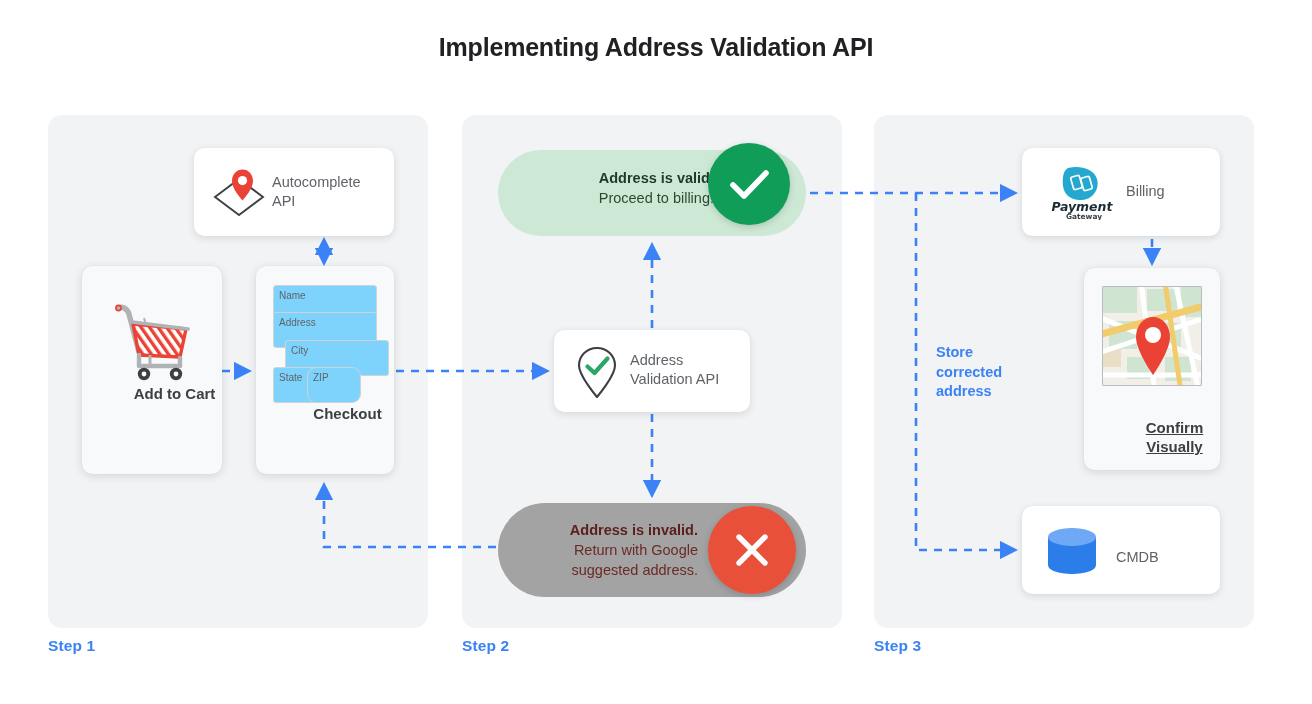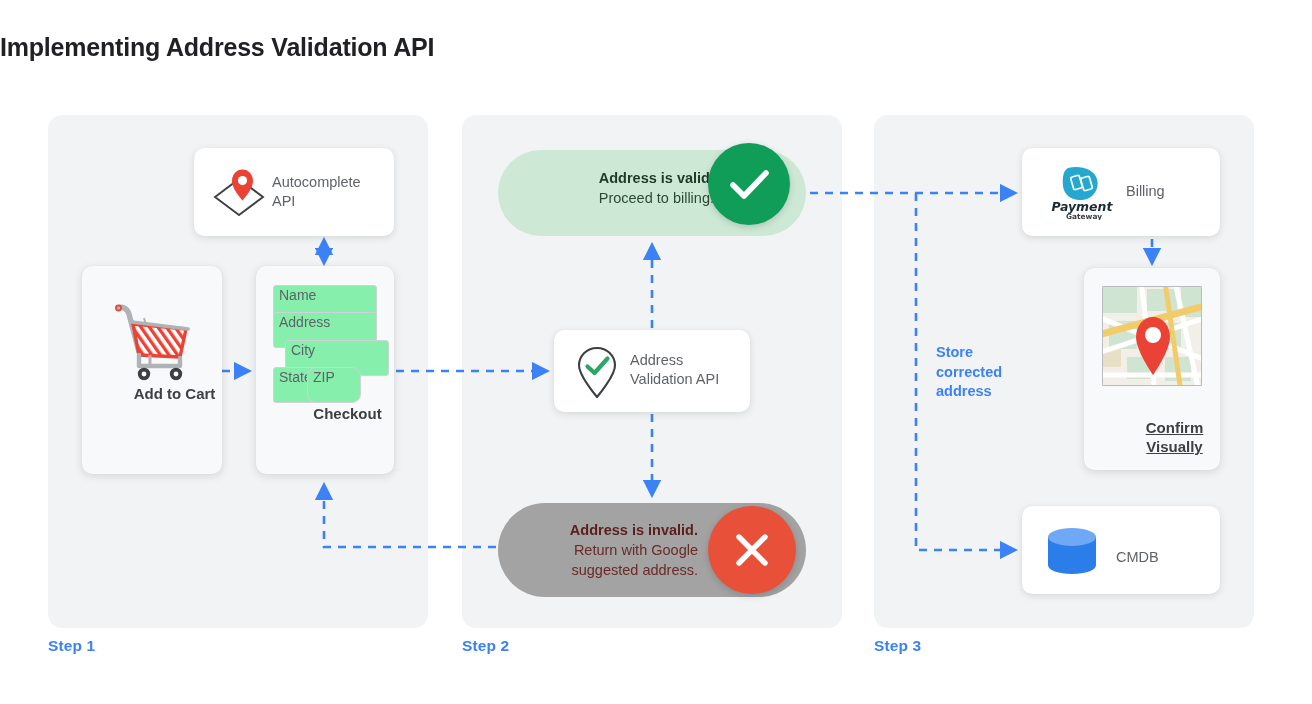--- a/index.html
+++ b/index.html
@@ -6,20 +6,21 @@
   html, body {
     width: 1312px; height: 704px;
     background: #ffffff;
     font-family: "Liberation Sans", sans-serif;
     overflow: hidden;
   }
   #stage { position: relative; width: 1312px; height: 704px; }
 
   .page-title {
     position: absolute; left: 0; top: 33px; width: 1312px;
+    text-align: center;
     font-size: 25px; font-weight: bold; color: #202124;
     letter-spacing: -0.2px;
   }
 
   
   .panel {
     position: absolute;
     background: #f1f3f4;
     border-radius: 14px;
   }
@@ -68,24 +69,24 @@
 
   
   #card-cart { left: 82px; top: 266px; width: 140px; height: 208px; }
   #cart-icon { position: absolute; left: 28px; top: 32px; width: 84px; height: 84px; }
   #cart-label { top: 118px; }
 
   
   #card-checkout { left: 256px; top: 266px; width: 138px; height: 208px; }
   .field {
     position: absolute;
-    background: #86efac;
+    background: #7dd3fc;
     border: 1px solid #d0d3d6;
     border-radius: 3px;
-    font-size: 14px; color: #5f6368;
+    font-size: 10px; color: #5f6368;
     line-height: 19px;
     padding-left: 5px;
     height: 36px;
   }
   #f-name    { left: 17px; top: 19px;  width: 104px; }
   #f-address { left: 17px; top: 46px;  width: 104px; }
   #f-city    { left: 29px; top: 74px;  width: 104px; }
   #f-state   { left: 17px; top: 101px; width: 44px; }
   #f-zip     { left: 51px; top: 101px; width: 54px; border-radius: 9px; }
   #checkout-label { top: 138px; }

